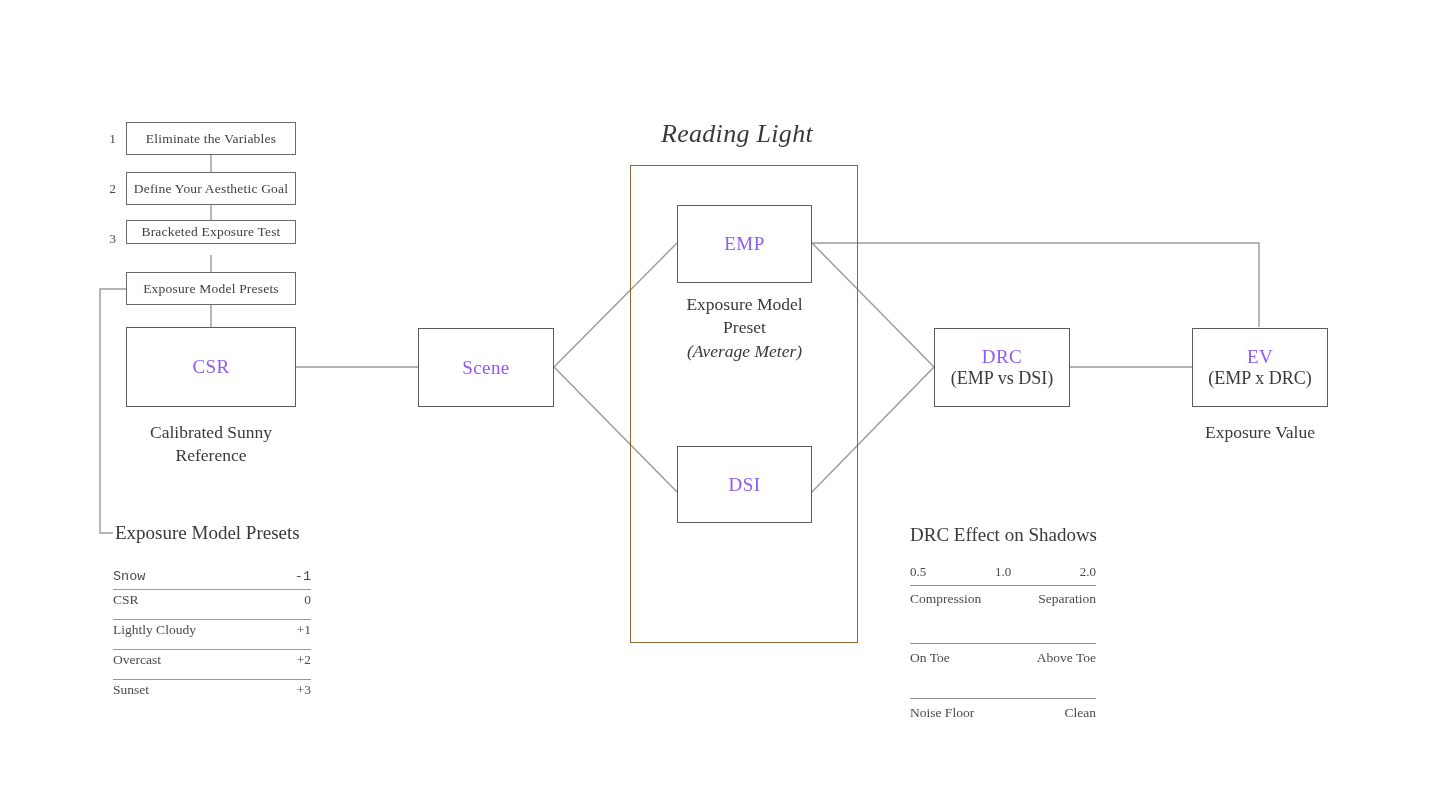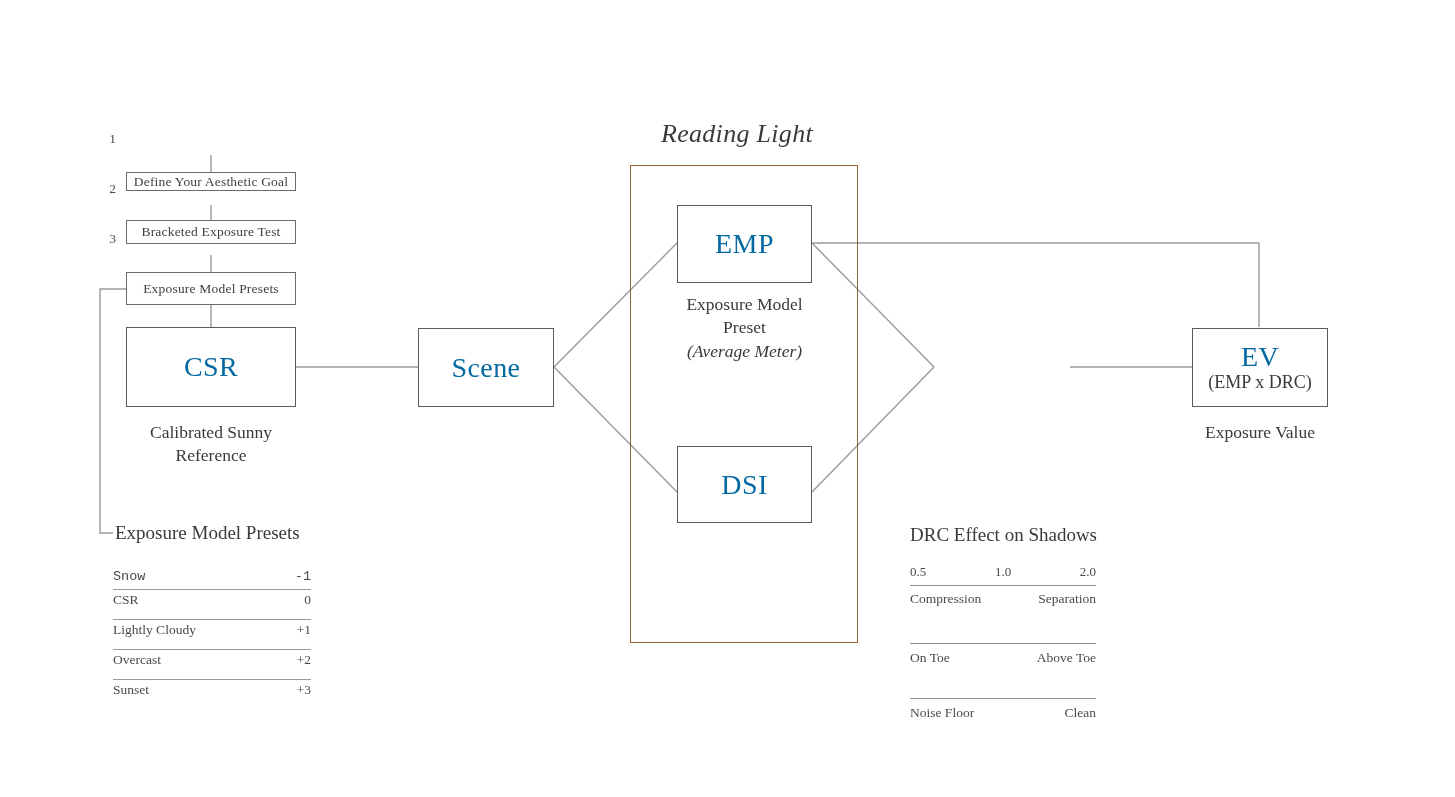--- a/index.html
+++ b/index.html
@@ -37,24 +37,24 @@
     background: #ffffff;
     box-sizing: border-box;
     display: flex;
     flex-direction: column;
     align-items: center;
     justify-content: center;
     text-align: center;
     color: #3a3a3a;
   }
   .node .big {
-    font-size: 28px;
+    font-size: 19px;
     line-height: 1.05;
     letter-spacing: 0.4px;
-    color: #0369a1;
+    color: #8b5cf6;
   }
   .node .sub {
     font-size: 18px;
     line-height: 1.15;
     color: #3a3a3a;
     margin-top: 1px;
   }
 
   
   .stepbox {
@@ -168,23 +168,24 @@
       <line x1="812" y1="243" x2="934" y2="367"></line>
       <line x1="812" y1="492" x2="934" y2="367"></line>
 
       <line x1="1070" y1="367" x2="1192" y2="367"></line>
 
       <polyline points="812,243 1259,243 1259,327"></polyline>
     </g>
   </svg>
 
   <div class="stepnum" style="left:98px; top:131px;">1</div>
+  <div class="stepbox" style="left:126px; top:122px; width:170px; height:33px;">Eliminate the Variables</div>
 
   <div class="stepnum" style="left:98px; top:181px;">2</div>
-  <div class="stepbox" style="left:126px; top:172px; width:170px; height:19px;">Define Your Aesthetic Goal</div>
+  <div class="stepbox" style="left:126px; top:172px; width:170px; height:33px;">Define Your Aesthetic Goal</div>
 
   <div class="stepnum" style="left:98px; top:231px;">3</div>
   <div class="stepbox" style="left:126px; top:220px; width:170px; height:24px;">Bracketed Exposure Test</div>
 
   <div class="stepbox" style="left:126px; top:272px; width:170px; height:33px;">Exposure Model Presets</div>
 
   <div class="node" style="left:126px; top:327px; width:170px; height:80px;">
     <div class="big">CSR</div>
   </div>
   <div class="caption" style="left:126px; top:421px; width:170px;">
@@ -205,20 +206,24 @@
   <div class="caption" style="left:657px; top:293px; width:175px;">
     <div>Exposure Model</div>
     <div>Preset</div>
     <div class="ital">(Average Meter)</div>
   </div>
 
   <div class="node" style="left:677px; top:446px; width:135px; height:77px;">
     <div class="big">DSI</div>
   </div>
 
+  <div class="node" style="left:934px; top:328px; width:136px; height:79px;">
+    <div class="big">DRC</div>
+    <div class="sub">(EMP vs DSI)</div>
+  </div>
 
   <div class="node" style="left:1192px; top:328px; width:136px; height:79px;">
     <div class="big">EV</div>
     <div class="sub">(EMP x DRC)</div>
   </div>
   <div class="caption" style="left:1175px; top:421px; width:170px;">
     <div>Exposure Value</div>
   </div>
 
   <div class="panel-title" style="left:115px; top:522px;">Exposure Model Presets</div>

